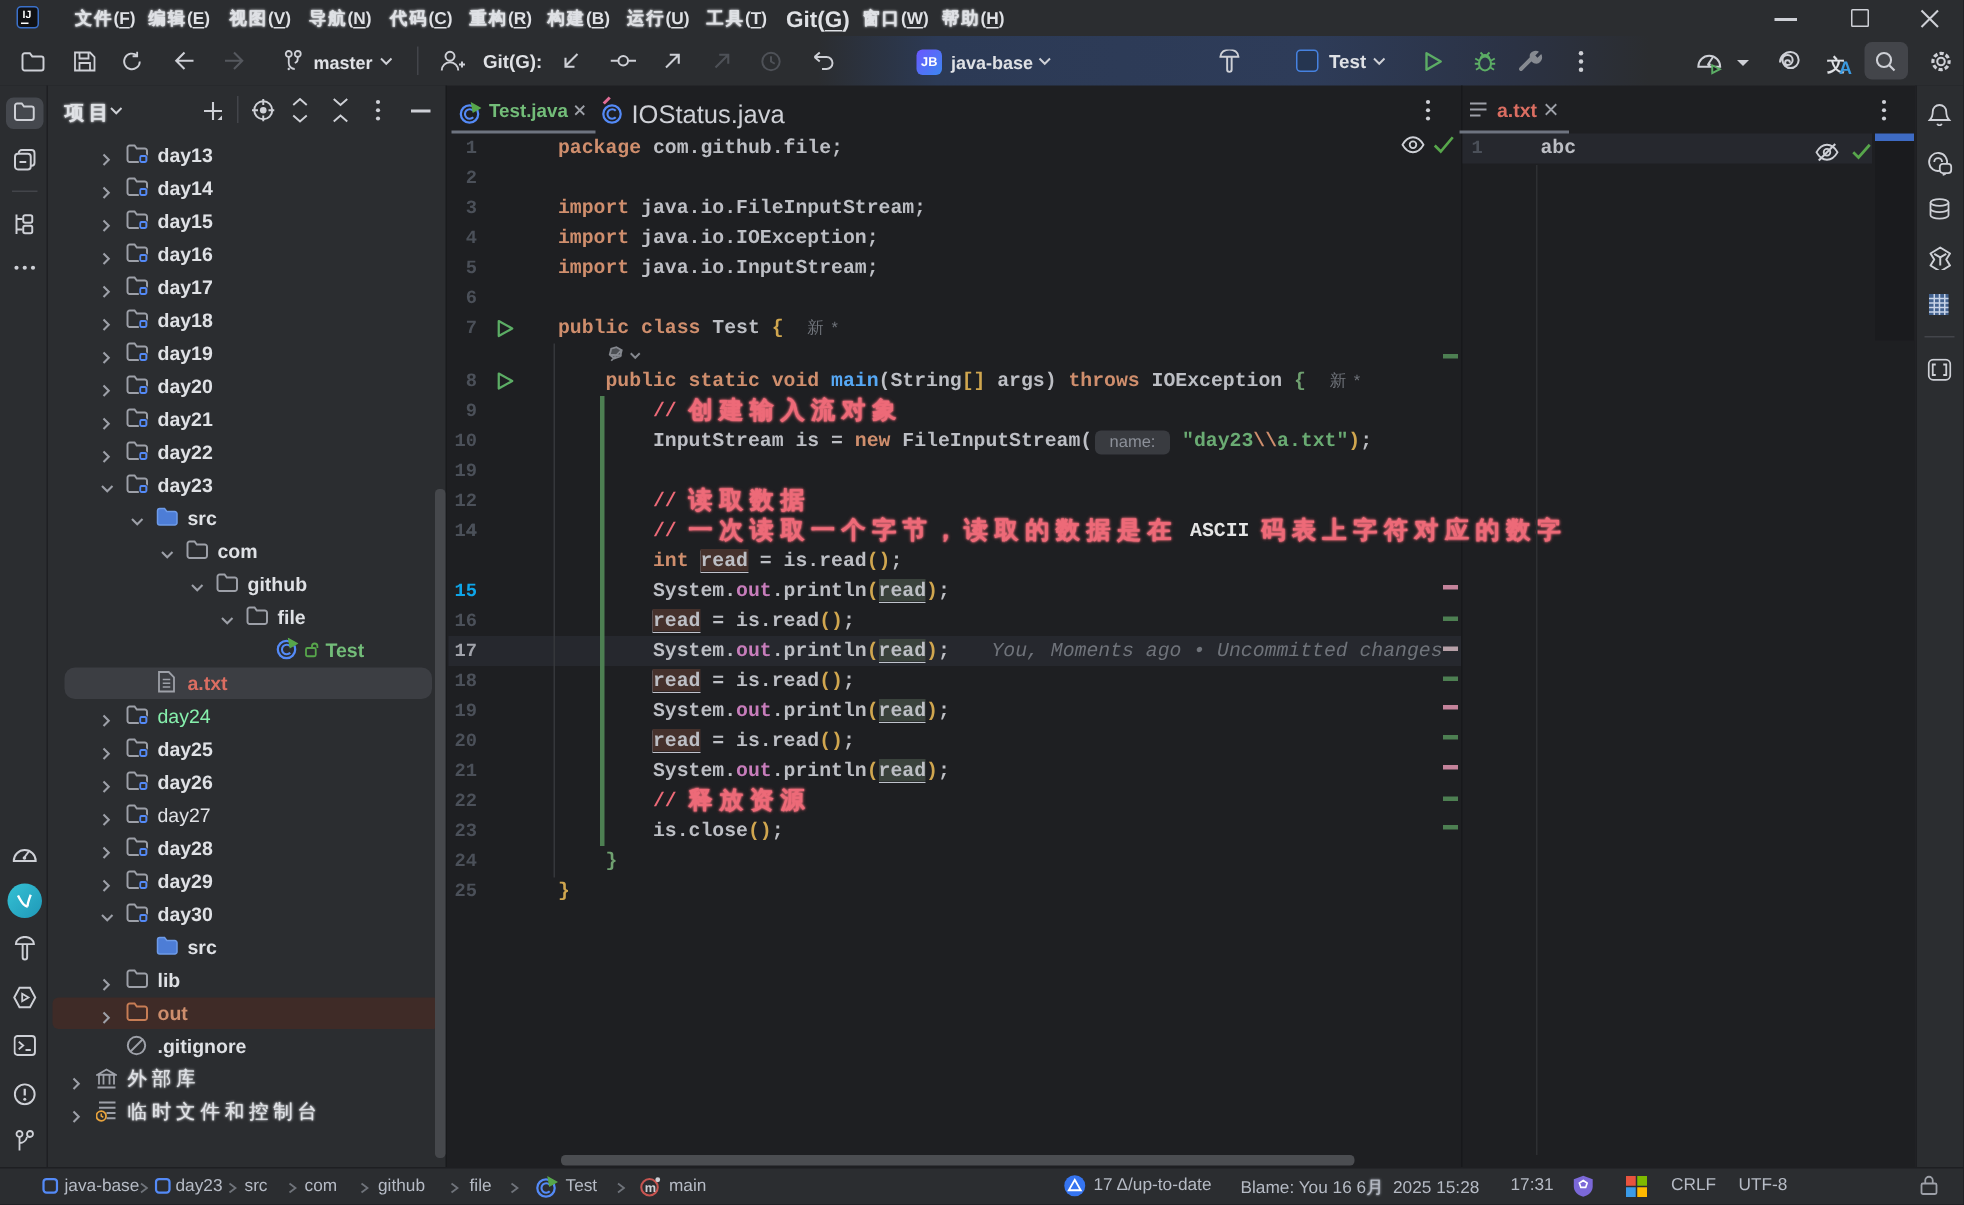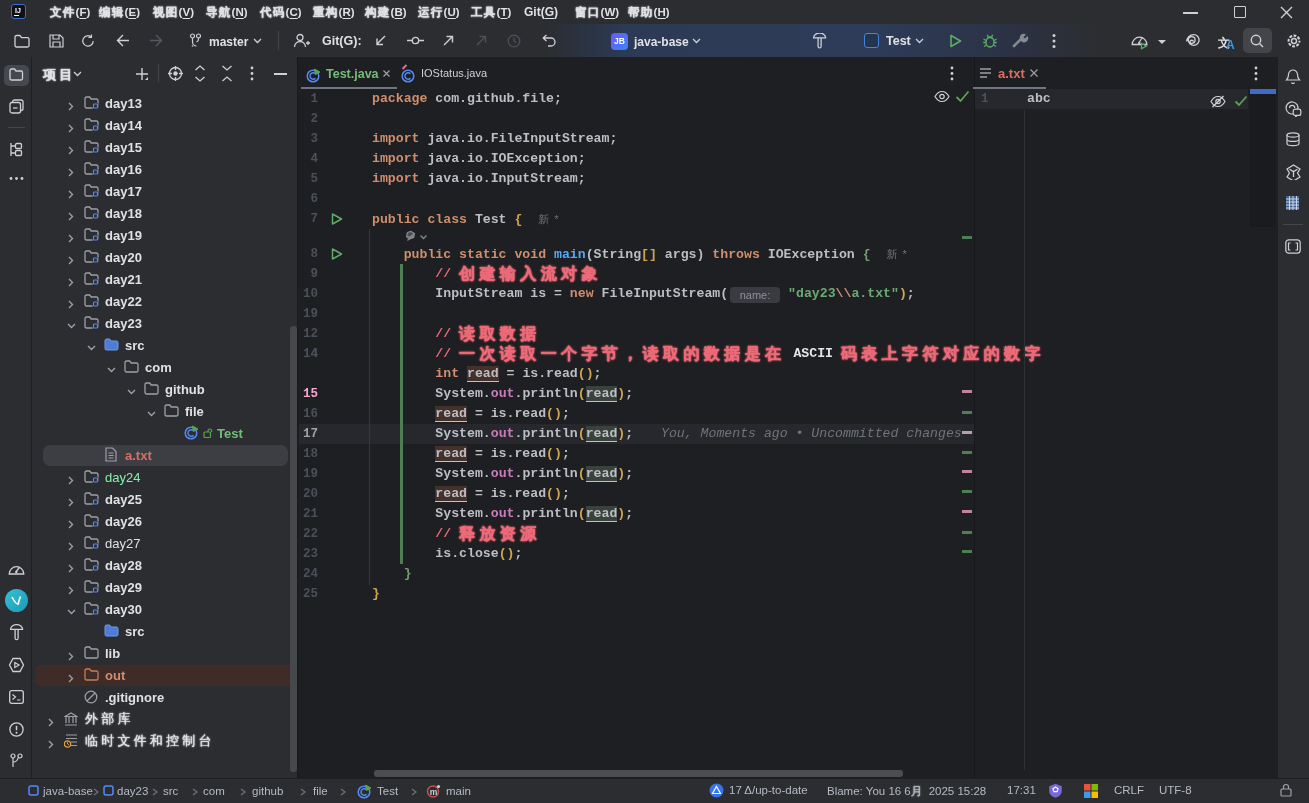--- a/index.html
+++ b/index.html
@@ -27,21 +27,21 @@
 <div class="abs" style="left:974px;top:57px;width:1px;height:721px;background:#17181B"></div>
 <span style="position:absolute;left:50px;top:5px;font-size:11.5px;font-weight:700;color:#DFE1E5;white-space:nowrap"><span class="js">文件</span>(<u style="text-underline-offset:2px">F</u>)</span>
 <span style="position:absolute;left:99px;top:5px;font-size:11.5px;font-weight:700;color:#DFE1E5;white-space:nowrap"><span class="js">编辑</span>(<u style="text-underline-offset:2px">E</u>)</span>
 <span style="position:absolute;left:153px;top:5px;font-size:11.5px;font-weight:700;color:#DFE1E5;white-space:nowrap"><span class="js">视图</span>(<u style="text-underline-offset:2px">V</u>)</span>
 <span style="position:absolute;left:206px;top:5px;font-size:11.5px;font-weight:700;color:#DFE1E5;white-space:nowrap"><span class="js">导航</span>(<u style="text-underline-offset:2px">N</u>)</span>
 <span style="position:absolute;left:260px;top:5px;font-size:11.5px;font-weight:700;color:#DFE1E5;white-space:nowrap"><span class="js">代码</span>(<u style="text-underline-offset:2px">C</u>)</span>
 <span style="position:absolute;left:313px;top:5px;font-size:11.5px;font-weight:700;color:#DFE1E5;white-space:nowrap"><span class="js">重构</span>(<u style="text-underline-offset:2px">R</u>)</span>
 <span style="position:absolute;left:365px;top:5px;font-size:11.5px;font-weight:700;color:#DFE1E5;white-space:nowrap"><span class="js">构建</span>(<u style="text-underline-offset:2px">B</u>)</span>
 <span style="position:absolute;left:418px;top:5px;font-size:11.5px;font-weight:700;color:#DFE1E5;white-space:nowrap"><span class="js">运行</span>(<u style="text-underline-offset:2px">U</u>)</span>
 <span style="position:absolute;left:471px;top:5px;font-size:11.5px;font-weight:700;color:#DFE1E5;white-space:nowrap"><span class="js">工具</span>(<u style="text-underline-offset:2px">T</u>)</span>
-<span style="position:absolute;left:524px;top:5px;font-size:12px;font-weight:700;color:#DFE1E5;white-space:nowrap">Git(<u style="text-underline-offset:2px">G</u>)</span>
+<span style="position:absolute;left:524px;top:5px;font-size:15px;font-weight:700;color:#DFE1E5;white-space:nowrap">Git(<u style="text-underline-offset:2px">G</u>)</span>
 <span style="position:absolute;left:575px;top:5px;font-size:11.5px;font-weight:700;color:#DFE1E5;white-space:nowrap"><span class="js">窗口</span>(<u style="text-underline-offset:2px">W</u>)</span>
 <span style="position:absolute;left:628px;top:5px;font-size:11.5px;font-weight:700;color:#DFE1E5;white-space:nowrap"><span class="js">帮助</span>(<u style="text-underline-offset:2px">H</u>)</span>
 <div class="abs" style="left:11px;top:4px;width:15px;height:15px;border-radius:3px;background:#101114;border:1px solid #3B71CA">
 <div style="position:absolute;left:3px;top:2px;color:#fff;font-size:7px;font-weight:700">IJ</div>
 <div style="position:absolute;left:2px;bottom:2px;width:5px;height:1.5px;background:#fff"></div>
   </div>
 <div class="abs" style="left:1183px;top:12px;width:15px;height:1.5px;background:#CED0D6"></div>
 <div class="abs" style="left:1234px;top:6px;width:12px;height:12px;border:1.5px solid #CED0D6;border-radius:1px"></div>
 <div class="abs" style="left:1280px;top:6px;width:13px;height:13px">
 <svg width="13" height="13">
@@ -700,21 +700,21 @@
     <svg width="15" height="15" viewBox="0 0 15 15" fill="none">
       <circle cx="7" cy="8" r="5.8" stroke="#548AF7" stroke-width="1.5" fill="none"></circle>
       <path d="M9.5 5.8 a3.2 3.2 0 1 0 0 4.4" stroke="#548AF7" stroke-width="1.4" fill="none"></path>
     </svg>
   </div>
 <div class="abs" style="left:400px;top:63px;width:15px;height:15px">
     <svg width="15" height="15" viewBox="0 0 15 15" fill="none">
       <path d="M2.5 6 l4-4" stroke="#E16D96" stroke-width="2"></path>
     </svg>
   </div>
-<div class="abs" style="left:421px;top:66.5px;font-size:11px;color:#CED0D6">IOStatus.java</div>
+<div class="abs" style="left:421px;top:66.5px;font-size:17px;color:#CED0D6">IOStatus.java</div>
 <div class="abs" style="left:950px;top:66px;width:4px;height:15px">
     <svg width="4" height="15" viewBox="0 0 4 15" fill="none">
       <circle cx="2" cy="2" r="1.4" fill="#CED0D6"></circle>
       <circle cx="2" cy="7.5" r="1.4" fill="#CED0D6"></circle>
       <circle cx="2" cy="13" r="1.4" fill="#CED0D6"></circle>
     </svg>
   </div>
 <div class="abs" style="left:299px;top:424px;width:675px;height:20px;background:#26282E"></div>
 <div class="abs" style="left:369px;top:229px;width:1px;height:356px;background:#35373B"></div>
 <div class="abs" style="left:400px;top:264px;width:2.5px;height:300px;background:#4D7F52"></div>
@@ -725,21 +725,21 @@
 <div class="ln" style="top:169px;color:#4B5059">5</div>
 <div class="ln" style="top:189px;color:#4B5059">6</div>
 <div class="ln" style="top:209px;color:#4B5059">7</div>
 <div class="ln" style="top:244px;color:#4B5059">8</div>
 <div class="ln" style="top:264px;color:#4B5059">9</div>
 <div class="ln" style="top:284px;color:#4B5059">10</div>
 <div class="ln" style="top:304px;color:#4B5059">19</div>
 <div class="ln" style="top:324px;color:#4B5059">12</div>
 <div class="ln" style="top:344px;color:#4B5059">4</div>
 <div class="ln" style="top:344px;color:#4B5059">14</div>
-<div class="ln" style="top:384px;color:#f9a8d4">15</div>
+<div class="ln" style="top:384px;color:#0ea5e9">15</div>
 <div class="ln" style="top:404px;color:#4B5059">16</div>
 <div class="ln" style="top:424px;color:#A1A3AB">17</div>
 <div class="ln" style="top:444px;color:#4B5059">18</div>
 <div class="ln" style="top:464px;color:#4B5059">19</div>
 <div class="ln" style="top:484px;color:#4B5059">20</div>
 <div class="ln" style="top:504px;color:#4B5059">21</div>
 <div class="ln" style="top:524px;color:#4B5059">22</div>
 <div class="ln" style="top:544px;color:#4B5059">23</div>
 <div class="ln" style="top:564px;color:#4B5059">24</div>
 <div class="ln" style="top:584px;color:#4B5059">25</div>

